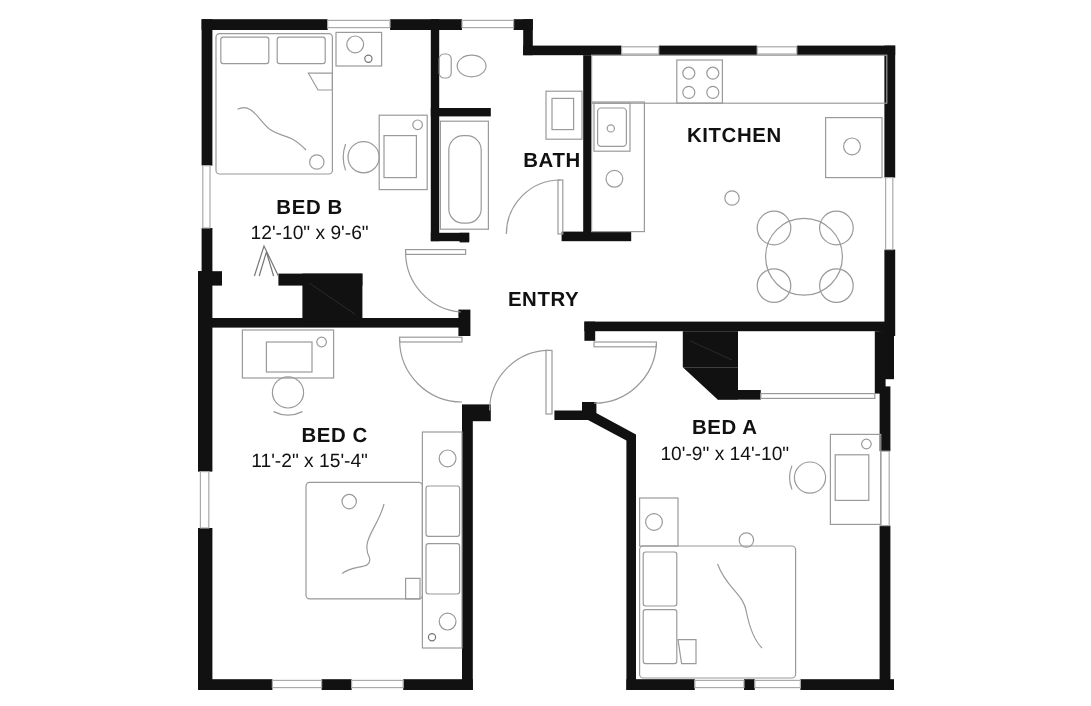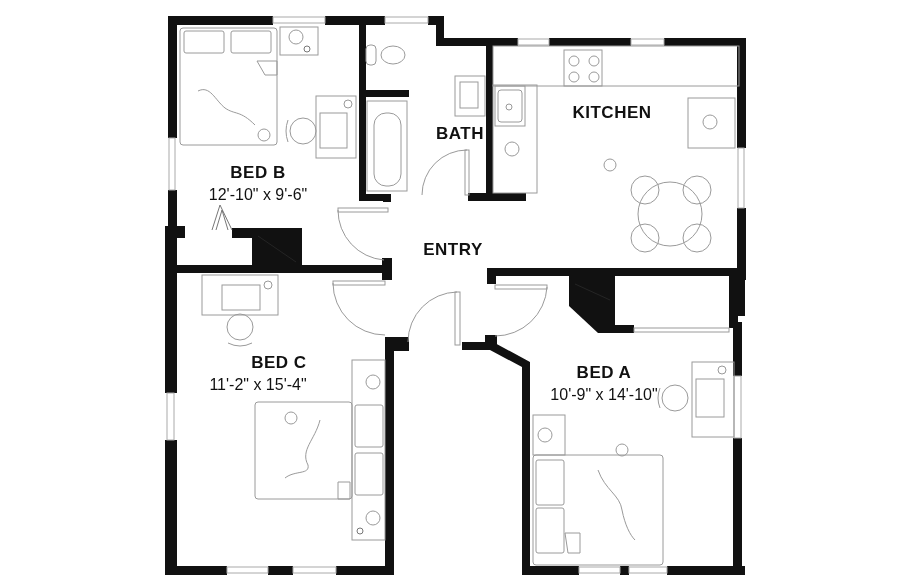--- a/index.html
+++ b/index.html
@@ -217,16 +217,16 @@
 
 <div class="lbl" style="left:453px;top:240px;">
   <div class="room-name">ENTRY</div>
 </div>
 
 <div class="lbl" style="left:258px;top:353px;text-align:right;">
   <div class="room-name">BED C</div>
   <div class="room-dim">11'-2" x 15'-4"</div>
 </div>
 
-<div class="lbl" style="left:604px;top:347px;margin-top:16px;">
+<div class="lbl" style="left:604px;top:347px;">
   <div class="room-name">BED A</div>
   <div class="room-dim">10'-9" x 14'-10"</div>
 </div>
 
 </body></html>

